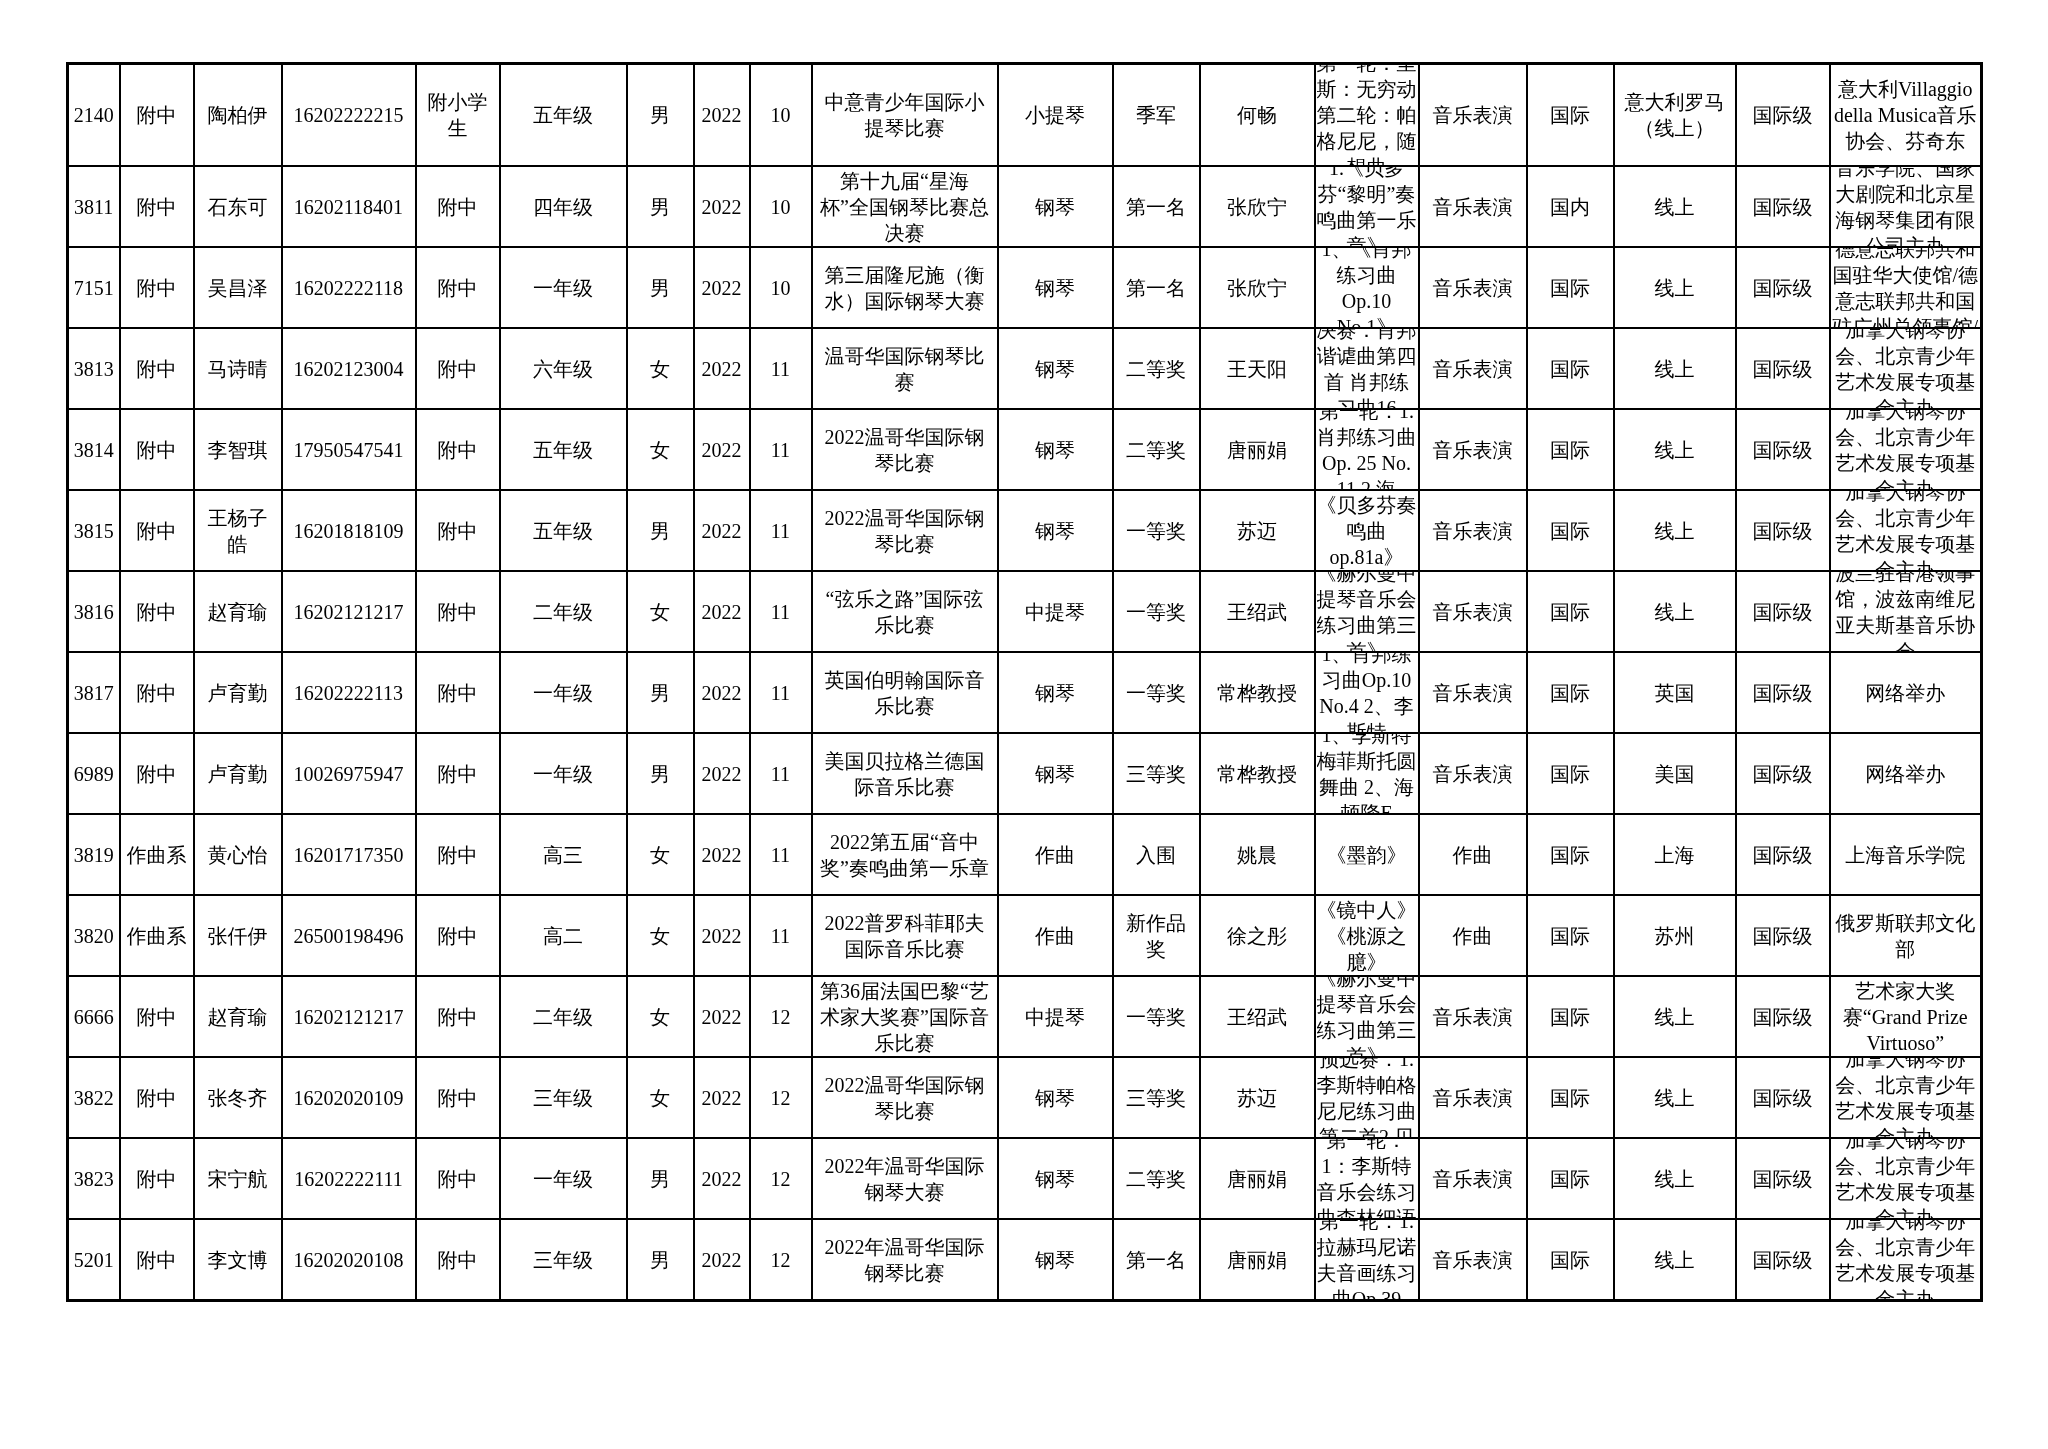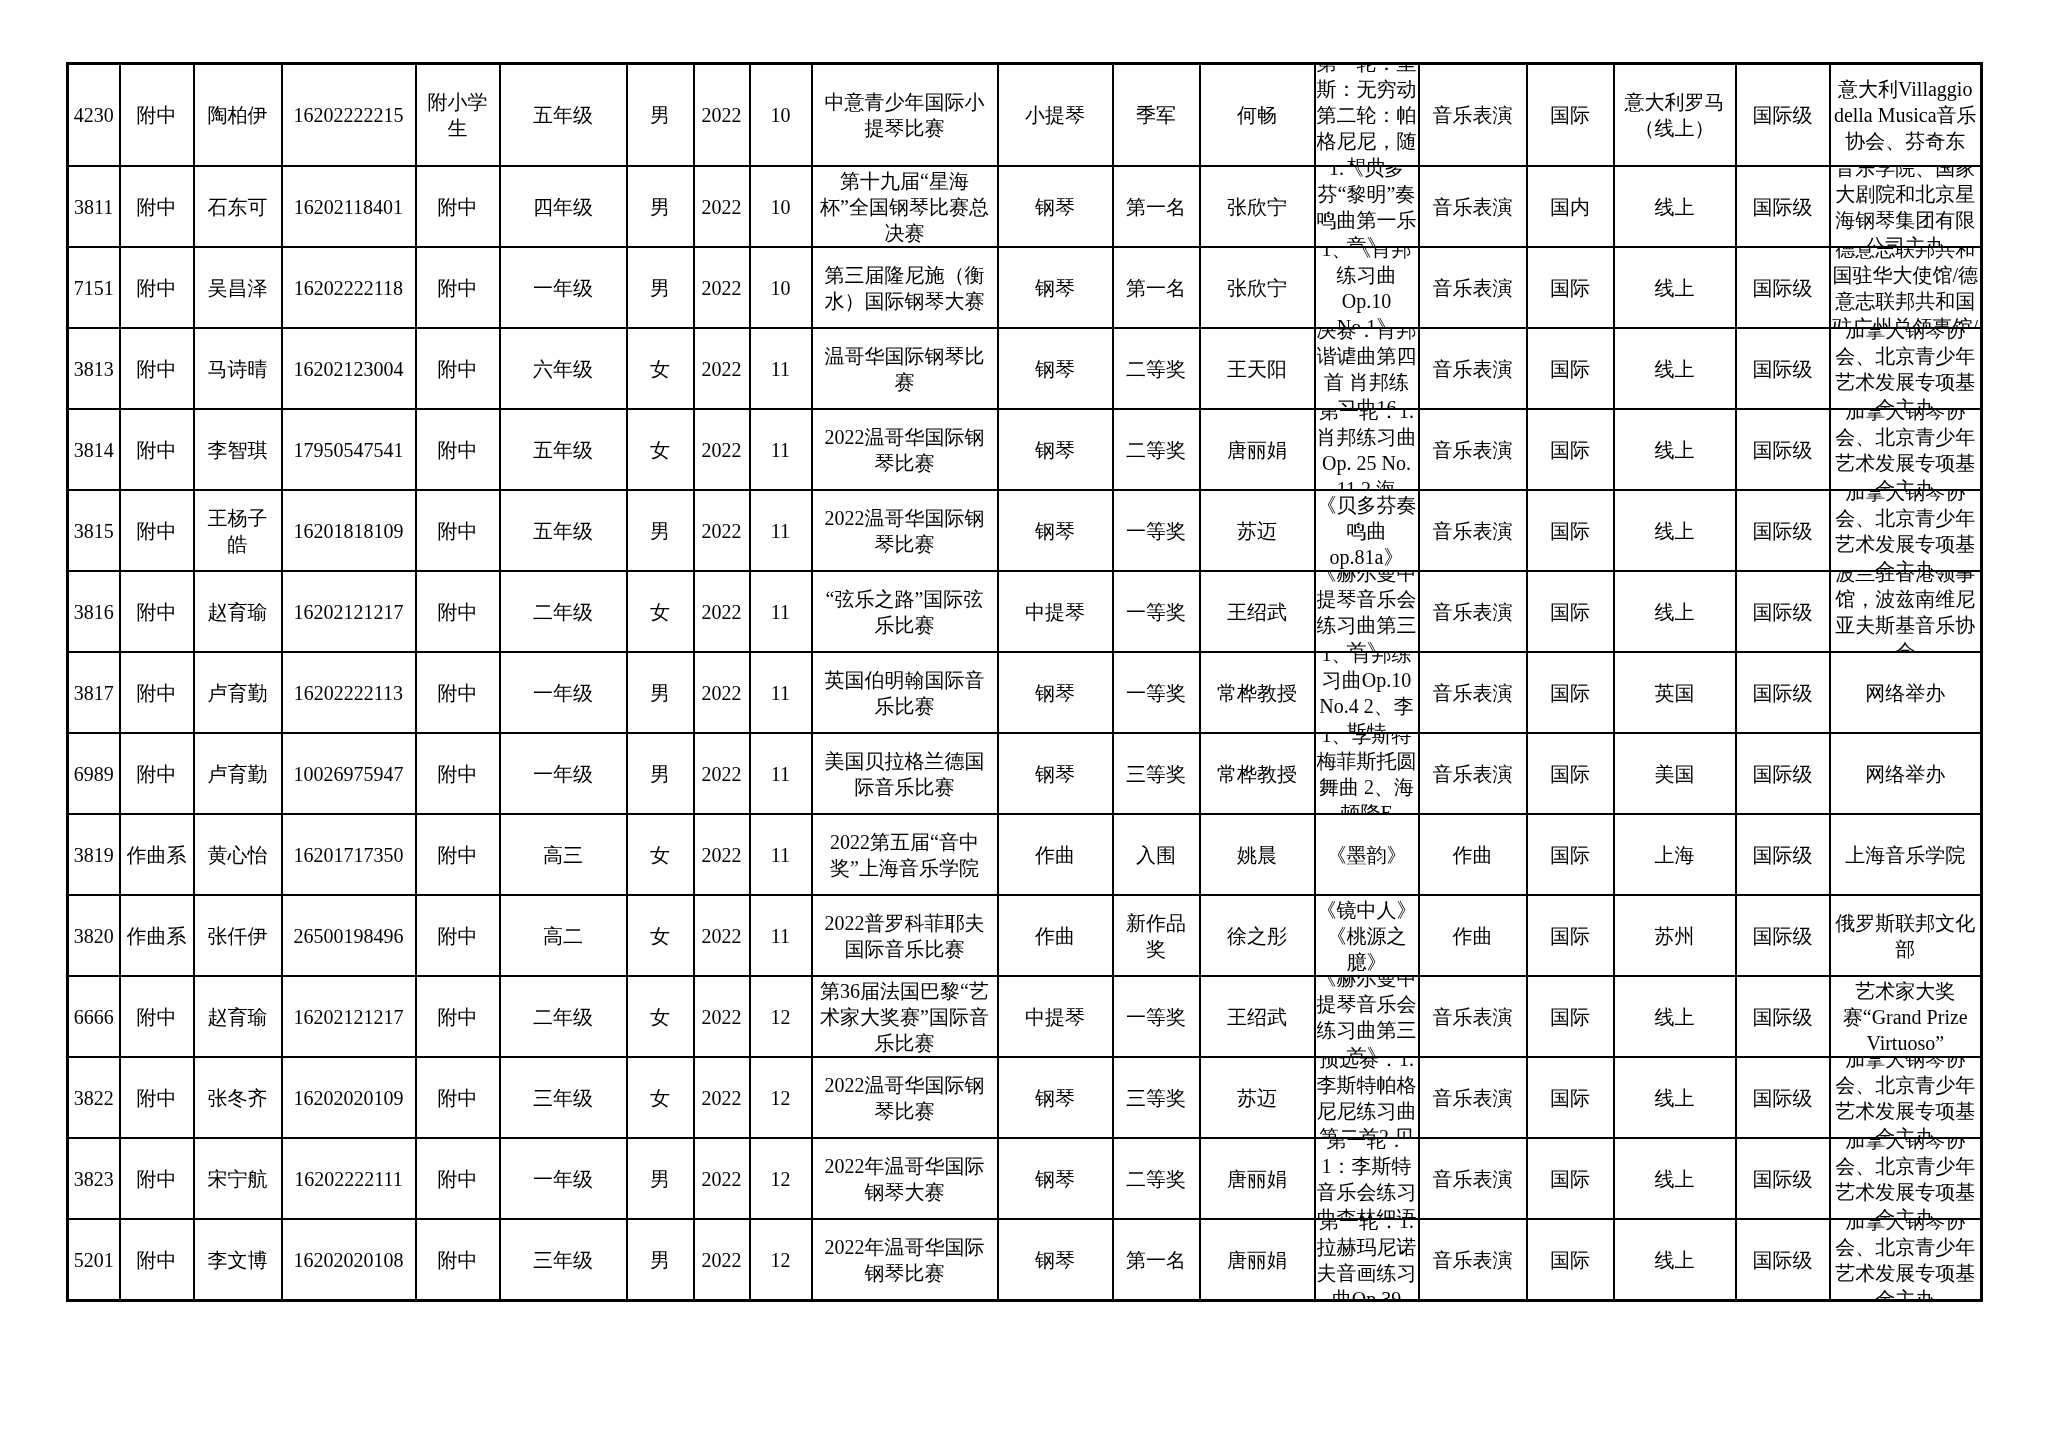--- a/index.html
+++ b/index.html
@@ -53,21 +53,21 @@
         <col style="width:108px">
       <col style="width:87px">
         <col style="width:122px">
         <col style="width:94px">
       <col style="width:152px">
     </colgroup>
     <tbody>
         <tr class="h1">
           <td class="col-id">
             <div class="clip">
-              <div class="txt">4230</div>
+              <div class="txt">2140</div>
             </div>
           </td>
           <td class="col-dept">
             <div class="clip">
               <div class="txt">附中</div>
             </div>
           </td>
           <td class="col-name">
             <div class="clip">
               <div class="txt">陶柏伊</div>
@@ -971,21 +971,21 @@
               <div class="txt">2022</div>
             </div>
           </td>
           <td class="col-month">
             <div class="clip">
               <div class="txt">11</div>
             </div>
           </td>
           <td class="col-competition">
             <div class="clip">
-              <div class="txt">2022第五届“音中奖”上海音乐学院</div>
+              <div class="txt">2022第五届“音中奖”奏鸣曲第一乐章</div>
             </div>
           </td>
           <td class="col-subject">
             <div class="clip">
               <div class="txt">作曲</div>
             </div>
           </td>
           <td class="col-award">
             <div class="clip">
               <div class="txt">入围</div>

